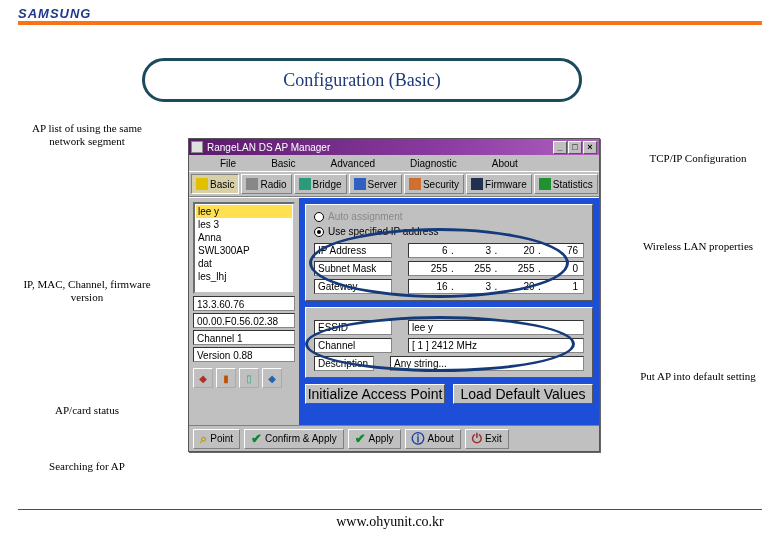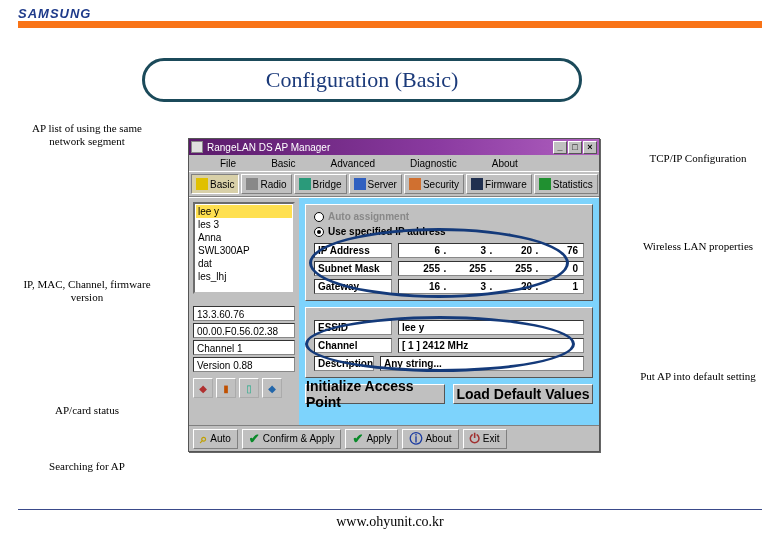--- a/index.html
+++ b/index.html
@@ -10,21 +10,21 @@
     font-family: Arial, sans-serif;
     background: #fff;
     position: relative;
     overflow: hidden;
   }
   .header {
     position: absolute;
     top: 6px;
     left: 18px;
     right: 18px;
-    border-bottom: 7px solid #f97316;
+    border-bottom: 4px solid #f97316;
   }
   .logo-samsung {
     font-family: Arial, sans-serif;
     font-weight: bold;
     font-style: italic;
     color: #1e3a8a;
     font-size: 13px;
     letter-spacing: 1px;
   }
   .logo-sub {
@@ -37,21 +37,21 @@
   .title-pill {
     position: absolute;
     top: 58px;
     left: 142px;
     width: 440px;
     height: 44px;
     border: 3px solid #1b4a5a;
     border-radius: 22px;
     text-align: center;
     font-family: Georgia, 'Times New Roman', serif;
-    font-size: 22px;
+    font-size: 18px;
     color: #1b3a7a;
     line-height: 38px;
     background: #fff;
   }
   .ann {
     position: absolute;
     font-family: 'Times New Roman', serif;
     font-size: 11px;
     color: #000;
     text-align: center;
@@ -176,21 +176,21 @@
     padding: 1px;
     overflow: hidden;
   }
   .listbox .sel { background: #ffe050; }
   .listbox div { padding: 0 2px; line-height: 13px; }
   .side-label {
     margin-top: 6px;
     font-size: 10px;
   }
   .info-block {
-    margin-top: 12px;
+    margin-top: 2px;
     display: grid;
     grid-template-columns: 1fr;
     gap: 2px;
   }
   .info-field {
     background: #fff;
     border: 1px inset #888;
     font-size: 10px;
     padding: 1px 3px;
     height: 15px;
@@ -203,44 +203,43 @@
   }
   .side-icons .sq {
     width: 20px; height: 20px;
     border: 1px outset #fff;
     background: #c0c0c0;
     display:flex;align-items:center;justify-content:center;
   }
 
   .main {
     flex: 1;
-    background: #7dd3fc;
+    background: #1d4ed8;
     padding: 6px;
     position: relative;
-    font-weight: bold;
   }
   .panel {
     background: #c0c0c0;
     border: 1px solid #fff;
     border-right-color:#555; border-bottom-color:#555;
     margin-bottom: 6px;
     padding: 6px 8px;
     font-size: 10px;
   }
   .radio-row { display:flex; align-items:center; gap:4px; margin-bottom:4px; color:#888;}
   .radio-row.active { color:#000; }
   .radio-dot {
     width:10px;height:10px;border:1px solid #000;border-radius:50%;
     display:inline-flex;align-items:center;justify-content:center;background:#fff;
   }
   .radio-dot.on::after { content:''; width:4px;height:4px;background:#000;border-radius:50%; }
   .form-grid {
     display:grid;
     grid-template-columns: 78px 1fr;
-    gap: 3px 6px;
+    gap: 3px 16px;
     margin-top: 6px;
   }
   .form-grid .lbl {
     background:#fff;border:1px inset #888;padding:1px 3px;font-size:10px;height:15px;
   }
   .form-grid .val {
     background:#fff;border:1px inset #888;padding:1px 3px;font-size:10px;height:15px;
     display:flex;gap:0;
   }
   .form-grid.desc { grid-template-columns: 60px 1fr; }
@@ -448,21 +447,21 @@
       </div>
 
       <div class="ellipse" style="top:30px;left:10px;width:260px;height:70px"></div>
       <div class="ellipse" style="top:118px;left:6px;width:270px;height:56px"></div>
     </div>
   </div>
 
   <div class="bottombar">
     <div class="b-btn">
         <span class="glyph g-yellow">⌕</span>
-        <span>Auto</span>
+        <span>Point</span>
       </div>
     <div class="b-btn">
         <span class="glyph g-green">✔</span>
         <span>Confirm &amp; Apply</span>
       </div>
     <div class="b-btn">
         <span class="glyph g-green">✔</span>
         <span>Apply</span>
       </div>
     <div class="b-btn">

